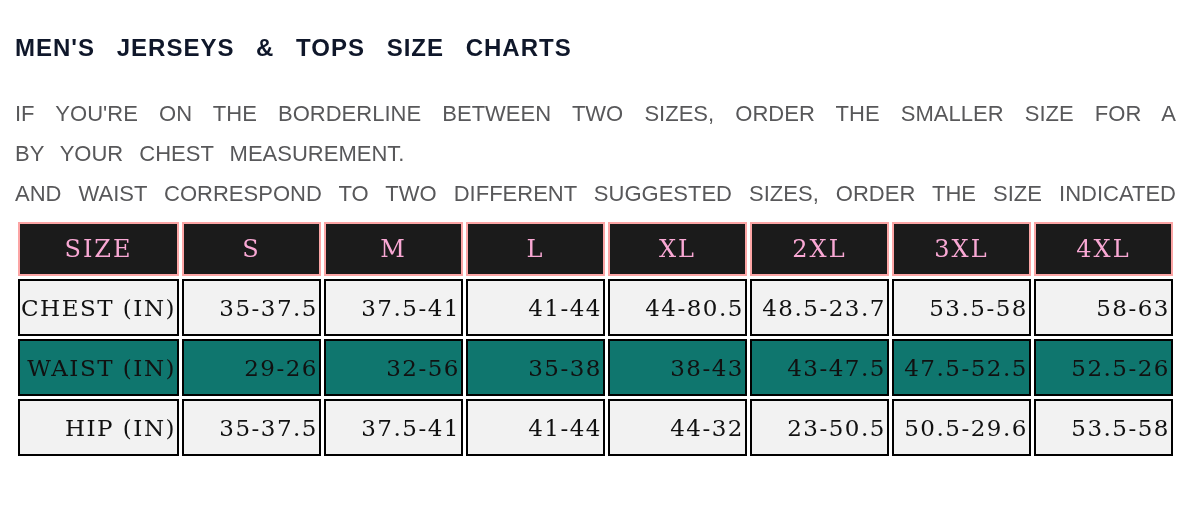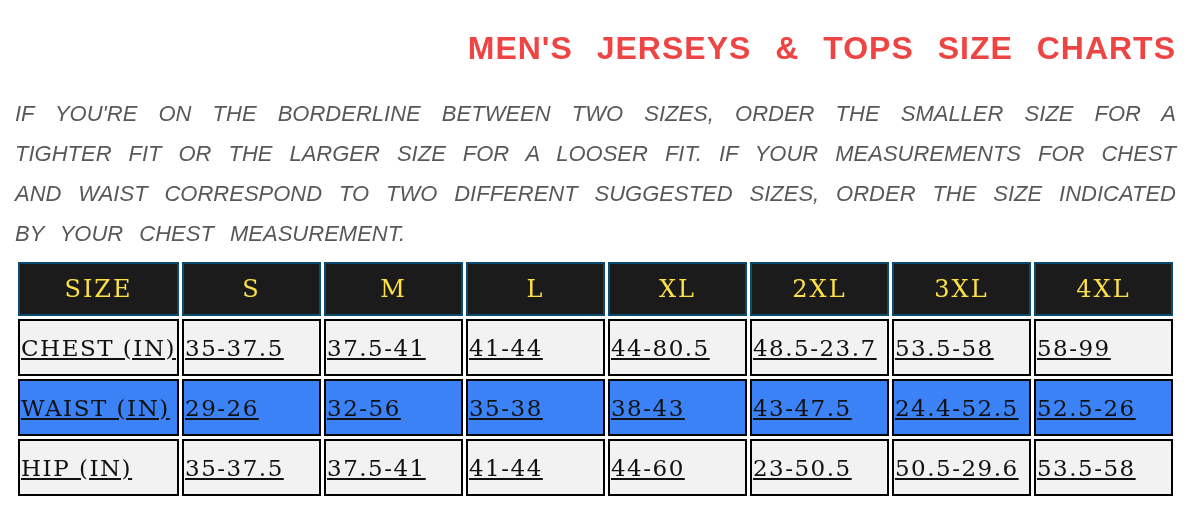--- a/index.html
+++ b/index.html
@@ -11,34 +11,33 @@
     overflow: hidden;
     font-family: "Liberation Sans", sans-serif;
   }
   .container {
     padding: 0 15px;
     box-sizing: border-box;
     width: 1191px;
   }
   .page-title {
     margin: 30px 0 0 0;
-    text-align: right;
-    font-size: 32px;
+    text-align: left;
+    font-size: 24px;
     line-height: 36px;
     font-weight: bold;
-    color: #ef4444;
+    color: #0f172a;
     letter-spacing: 1px;
     word-spacing: 14px;
     font-family: "Liberation Sans", sans-serif;
   }
   .intro {
     margin-top: 28px;
     color: #58585a;
     font-size: 22px;
-    font-style: italic;
   }
   .intro .line {
     line-height: 40px;
     height: 40px;
     text-align: justify;
     text-align-last: justify;
     white-space: nowrap;
   }
   .intro .line.last {
     text-align: left;
@@ -48,55 +47,53 @@
   table.size-chart {
     width: 100%;
     margin-top: 5px;
     border-collapse: separate;
     border-spacing: 3px;
     table-layout: fixed;
     font-family: "DejaVu Serif", serif;
   }
   table.size-chart th {
     background: #1b1b1b;
-    color: #fde047;
+    color: #f9a8d4;
     font-weight: normal;
     font-size: 24px;
     letter-spacing: 2px;
     height: 48px;
-    border: 2px solid #0c4a6e;
+    border: 2px solid #fca5a5;
     text-align: center;
     vertical-align: middle;
   }
   table.size-chart td {
     border: 2px solid #000000;
     font-size: 23px;
     letter-spacing: 1.5px;
     color: #111111;
     height: 51px;
-    text-align: left;
+    text-align: right;
     vertical-align: middle;
     overflow: hidden;
-    text-decoration: underline;
   }
   tr.striped td { background: #f2f2f2; }
-  tr.plain td   { background: #3b82f6; }
+  tr.plain td   { background: #0f766e; }
 </style>
 </head>
 <body>
 
 <div class="container">
 
   <h1 class="page-title">MEN'S JERSEYS &amp; TOPS SIZE CHARTS</h1>
 
   <div class="intro">
     <div class="line">IF YOU'RE ON THE BORDERLINE BETWEEN TWO SIZES, ORDER THE SMALLER SIZE FOR A</div>
-    <div class="line">TIGHTER FIT OR THE LARGER SIZE FOR A LOOSER FIT. IF YOUR MEASUREMENTS FOR CHEST</div>
+    <div class="line last">BY YOUR CHEST MEASUREMENT.</div>
     <div class="line">AND WAIST CORRESPOND TO TWO DIFFERENT SUGGESTED SIZES, ORDER THE SIZE INDICATED</div>
-    <div class="line last">BY YOUR CHEST MEASUREMENT.</div>
   </div>
 
   <table class="size-chart">
     <colgroup>
       <col style="width:14.2%">
       <col>
         <col>
         <col>
         <col>
         <col>
@@ -117,38 +114,38 @@
     </thead>
     <tbody>
       <tr class="striped">
         <td>CHEST (IN)</td>
         <td>35-37.5</td>
         <td>37.5-41</td>
         <td>41-44</td>
         <td>44-80.5</td>
         <td>48.5-23.7</td>
         <td>53.5-58</td>
-        <td>58-99</td>
+        <td>58-63</td>
       </tr>
       <tr class="plain">
         <td>WAIST (IN)</td>
         <td>29-26</td>
         <td>32-56</td>
         <td>35-38</td>
         <td>38-43</td>
         <td>43-47.5</td>
-        <td>24.4-52.5</td>
+        <td>47.5-52.5</td>
         <td>52.5-26</td>
       </tr>
       <tr class="striped">
         <td>HIP (IN)</td>
         <td>35-37.5</td>
         <td>37.5-41</td>
         <td>41-44</td>
-        <td>44-60</td>
+        <td>44-32</td>
         <td>23-50.5</td>
         <td>50.5-29.6</td>
         <td>53.5-58</td>
       </tr>
     </tbody>
   </table>
 
 </div>
 
 </body></html>

